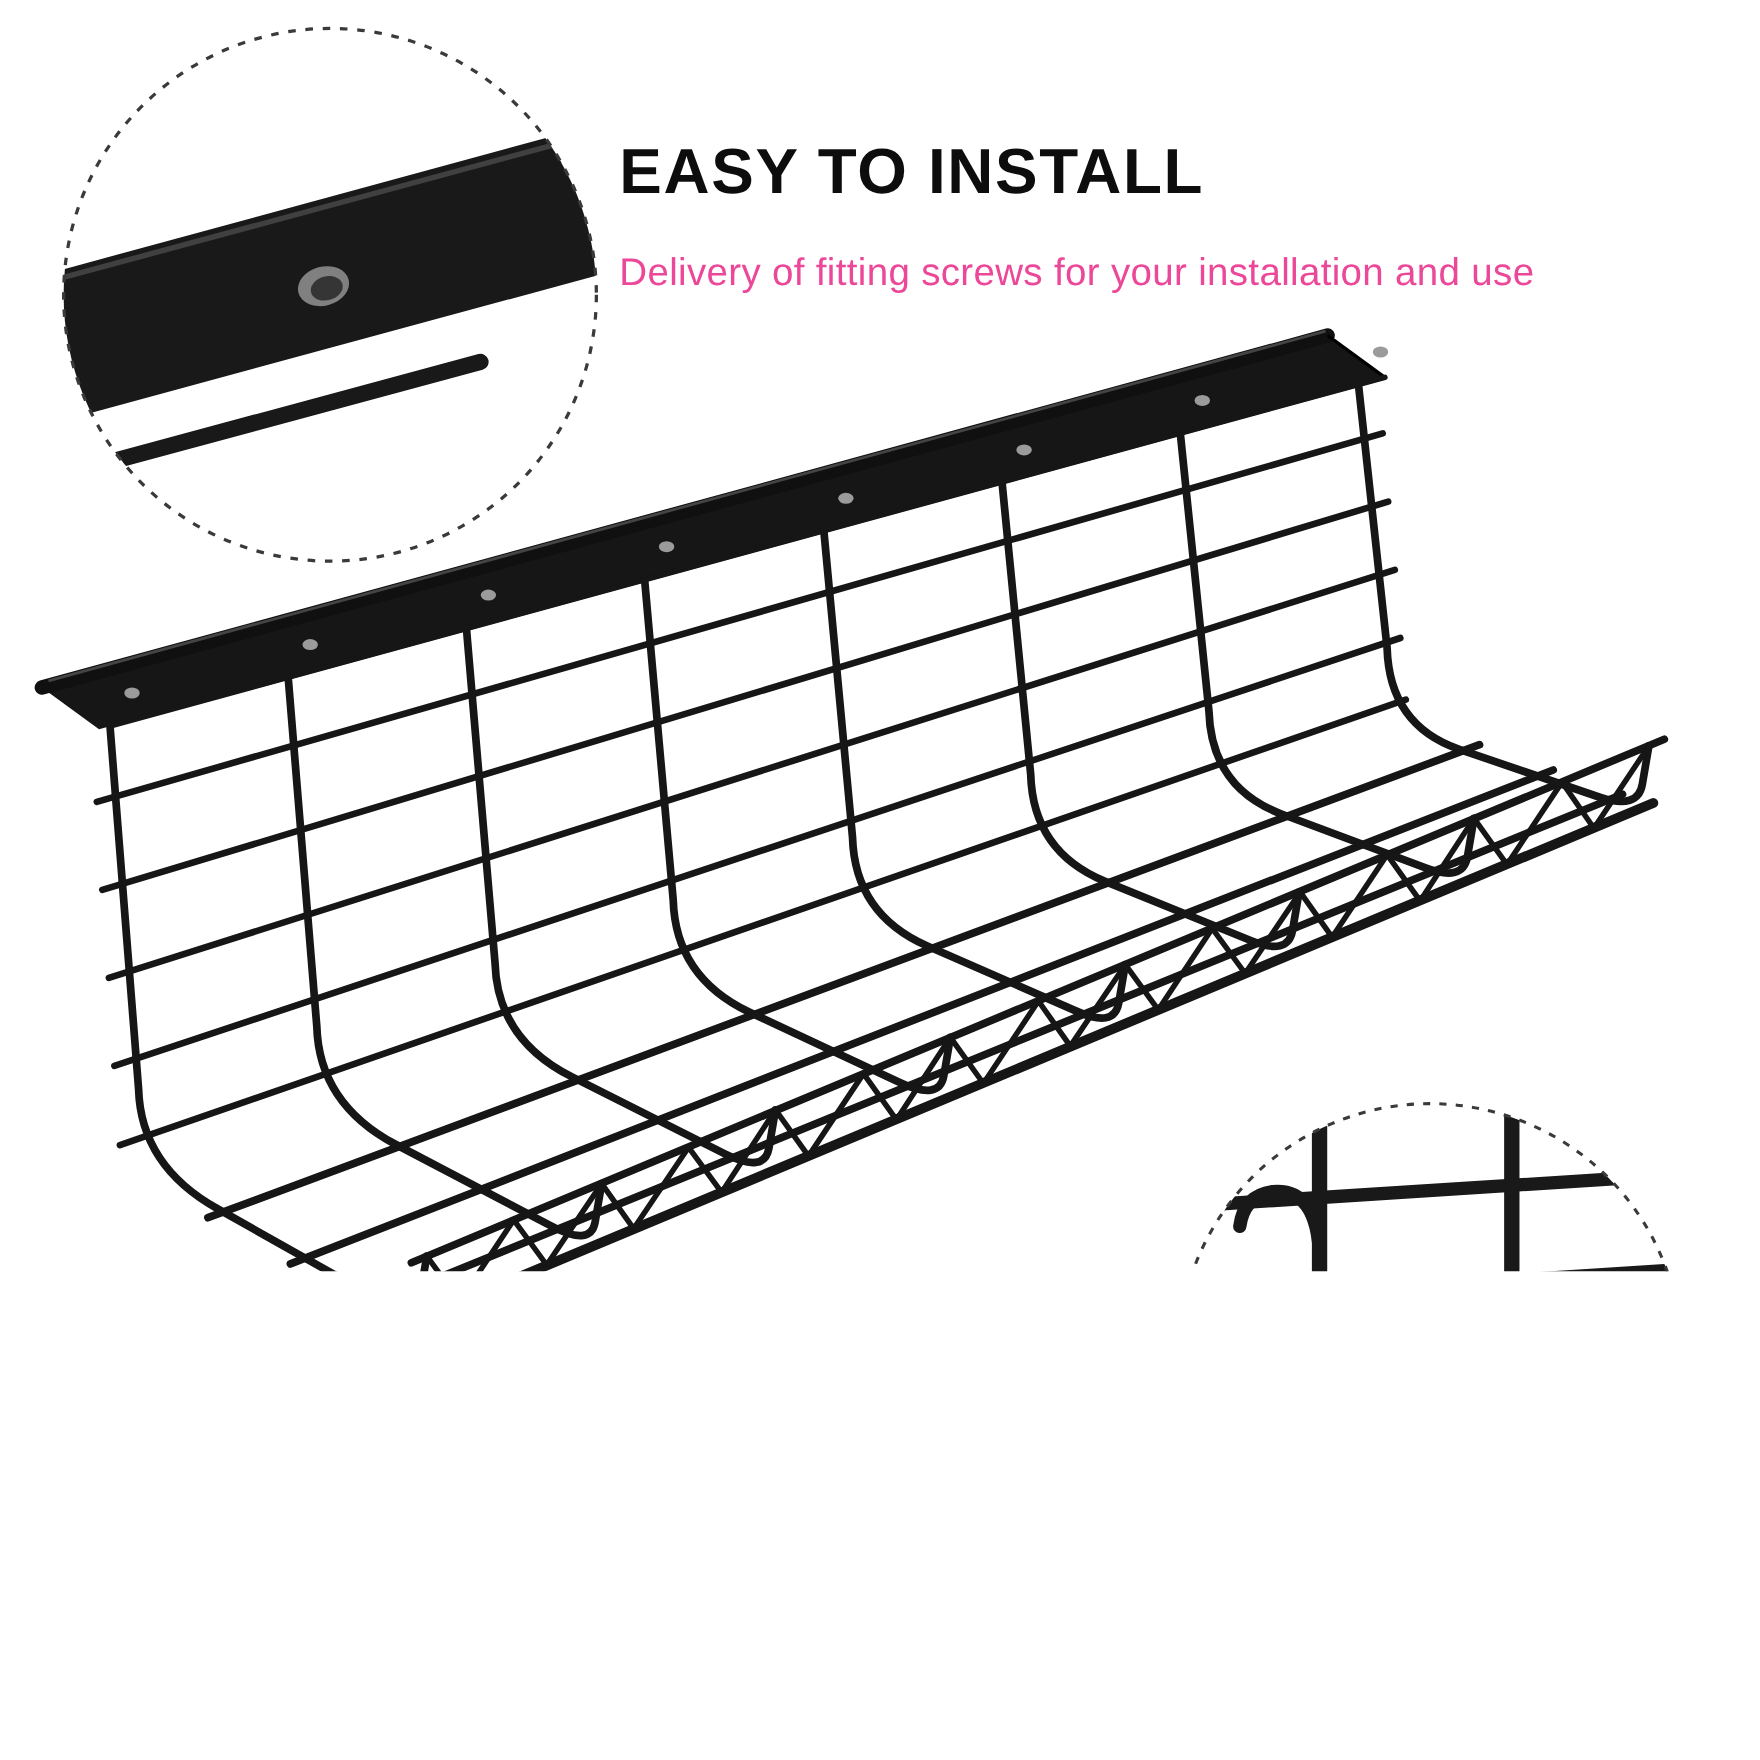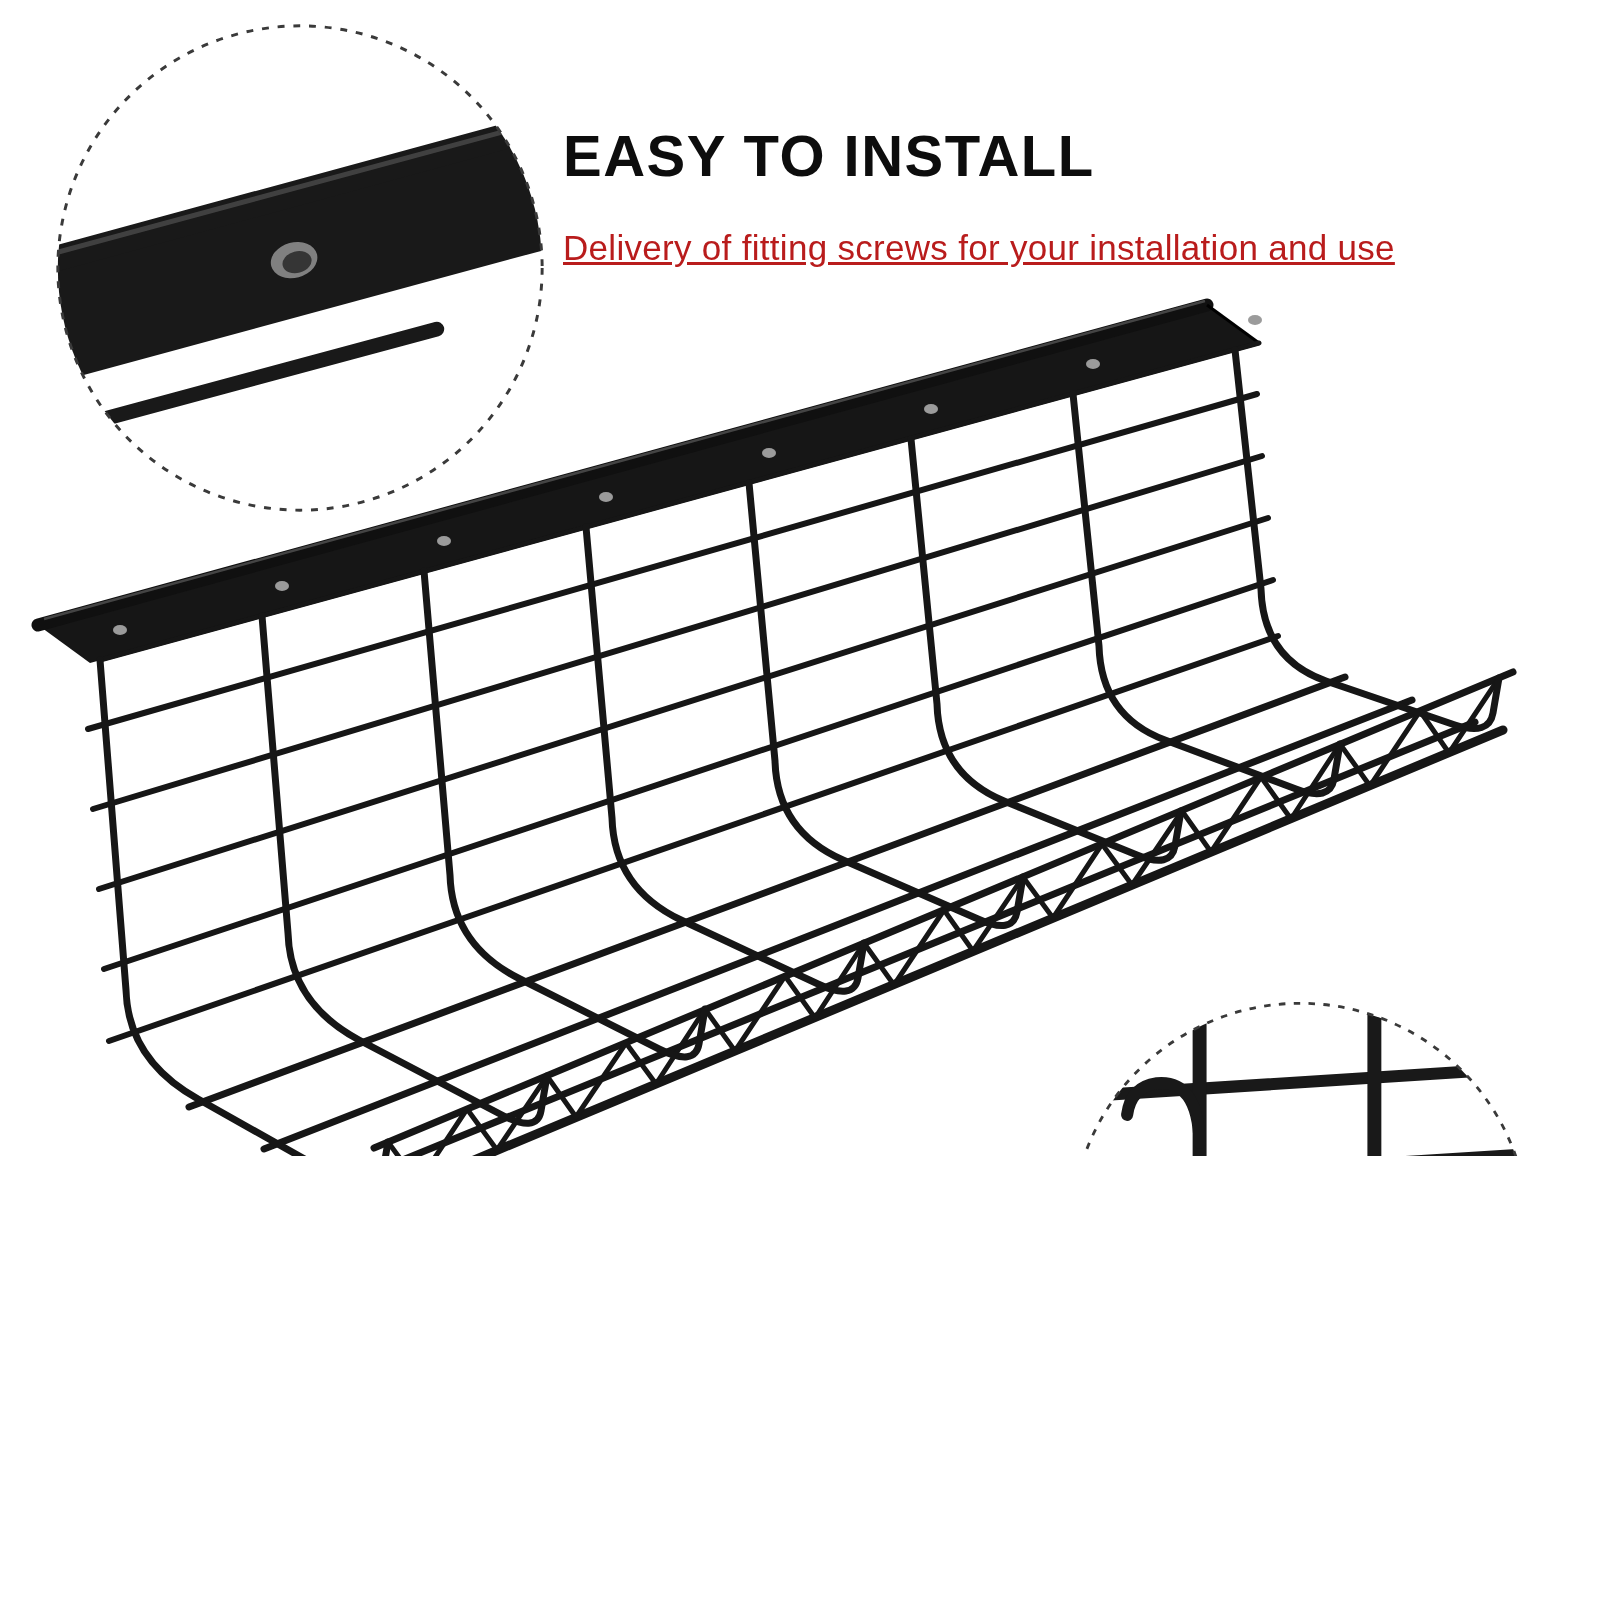--- a/index.html
+++ b/index.html
@@ -14,22 +14,22 @@
     position:relative;width:1600px;height:1156px;background:var(--bg);
     overflow:hidden;font-family:"Liberation Sans", sans-serif;
   }
   svg{display:block;}
   .abs{position:absolute;}
   .headline{
     font-weight:bold;font-size:58px;line-height:1.05;color:var(--text);
     letter-spacing:1.5px;margin:0;white-space:nowrap;
   }
   .subline{
-    font-size:35px;line-height:1.2;color:#b91c1c;margin:40px 0 0 0;
-    letter-spacing:0.3px;white-space:nowrap;text-decoration:underline;
+    font-size:35px;line-height:1.2;color:#ec4899;margin:40px 0 0 0;
+    letter-spacing:0.3px;white-space:nowrap;
   }
   #install-block{left:563px;top:126px;}
   #material-block{left:430px;top:1320px;width:650px;text-align:center;}
   #material-block .subline{margin-top:26px;}
   #tray-svg{left:0;top:0;color:var(--ink);}
   .callout{border-radius:50%;}
   #callout-bracket{left:48px;top:16px;}
   #callout-grid{left:1062px;top:994px;}
 </style>
 </head>

